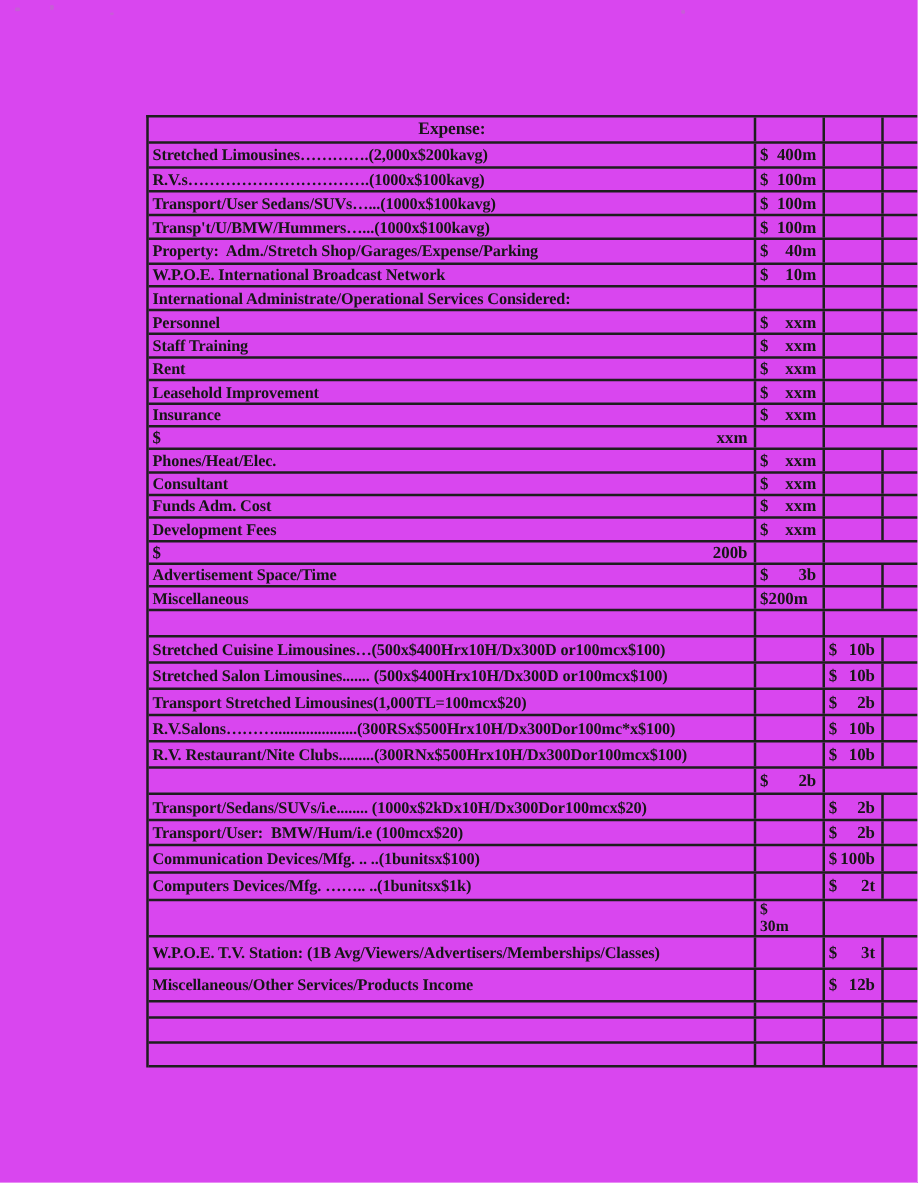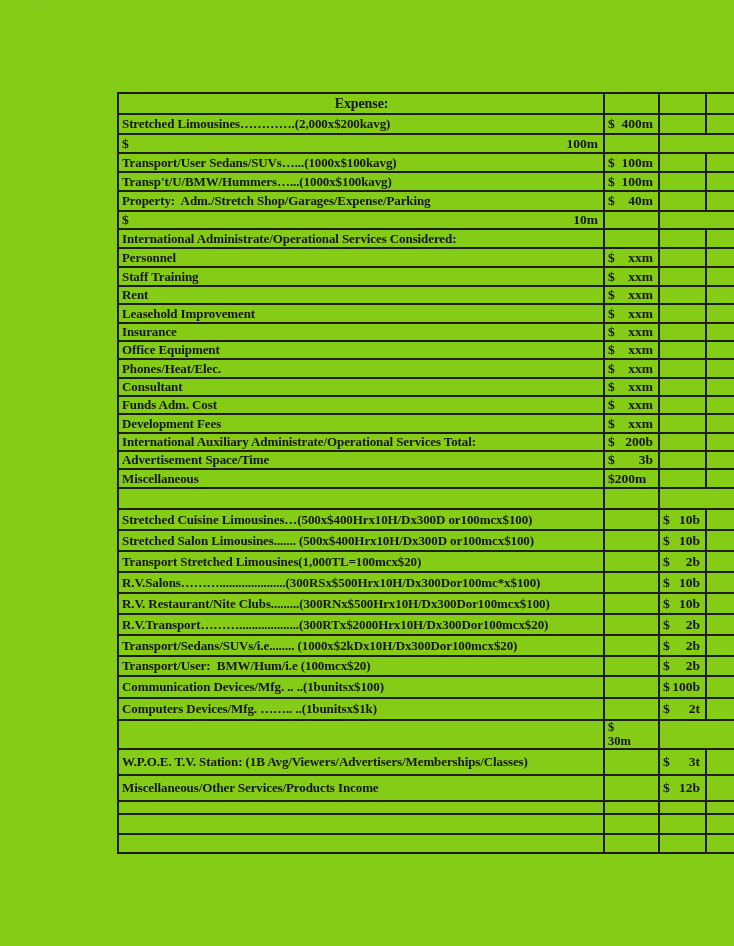--- a/index.html
+++ b/index.html
@@ -1,20 +1,20 @@
 <!DOCTYPE html>
 <html><head>
 <meta charset="utf-8">
 <title>Scanned Expense/Income Table</title>
 <style>
   html,body{margin:0;padding:0;}
   #page{
     position:relative;
     width:734px;height:946px;
-    background:#84cc16;
+    background:#d946ef;
     overflow:hidden;
     font-family:"Liberation Serif","DejaVu Serif",serif;
   }
   #doc-table{
     position:absolute;left:117px;top:92px;width:640px;
     box-sizing:border-box;
     border-top:2px solid #1e1e1e;
     border-left:2px solid #1e1e1e;
   }
   .row{
@@ -66,20 +66,21 @@
       <div class="row" style="height: 20px;">
         <div class="c c1">Stretched Limousines………….(2,000x$200kavg)</div>
         <div class="c c2 money">
           <span>$</span>
           <span>400m</span>
         </div>
         <div class="c c3"></div>
         <div class="c c4"></div>
       </div>
       <div class="row" style="height: 19px;">
+        <div class="c c1">R.V.s…………………………….(1000x$100kavg)</div>
         <div class="c c2 money">
           <span>$</span>
           <span>100m</span>
         </div>
         <div class="c c3"></div>
         <div class="c c4"></div>
       </div>
       <div class="row" style="height: 19px;">
         <div class="c c1">Transport/User Sedans/SUVs…...(1000x$100kavg)</div>
         <div class="c c2 money">
@@ -101,20 +102,21 @@
       <div class="row" style="height: 20px;">
         <div class="c c1">Property:  Adm./Stretch Shop/Garages/Expense/Parking</div>
         <div class="c c2 money">
           <span>$</span>
           <span>40m</span>
         </div>
         <div class="c c3"></div>
         <div class="c c4"></div>
       </div>
       <div class="row" style="height: 18px;">
+        <div class="c c1">W.P.O.E. International Broadcast Network</div>
         <div class="c c2 money">
           <span>$</span>
           <span>10m</span>
         </div>
         <div class="c c3"></div>
         <div class="c c4"></div>
       </div>
       <div class="row" style="height: 19px;">
         <div class="c c1">International Administrate/Operational Services Considered:</div>
         <div class="c c2"></div>
@@ -160,21 +162,20 @@
       <div class="row" style="height: 18px;">
         <div class="c c1">Insurance</div>
         <div class="c c2 money">
           <span>$</span>
           <span>xxm</span>
         </div>
         <div class="c c3"></div>
         <div class="c c4"></div>
       </div>
       <div class="row" style="height: 18px;">
-        <div class="c c1">Office Equipment</div>
         <div class="c c2 money">
           <span>$</span>
           <span>xxm</span>
         </div>
         <div class="c c3"></div>
         <div class="c c4"></div>
       </div>
       <div class="row" style="height: 19px;">
         <div class="c c1">Phones/Heat/Elec.</div>
         <div class="c c2 money">
@@ -205,21 +206,20 @@
       <div class="row" style="height: 19px;">
         <div class="c c1">Development Fees</div>
         <div class="c c2 money">
           <span>$</span>
           <span>xxm</span>
         </div>
         <div class="c c3"></div>
         <div class="c c4"></div>
       </div>
       <div class="row" style="height: 18px;">
-        <div class="c c1">International Auxiliary Administrate/Operational Services Total:</div>
         <div class="c c2 money">
           <span>$</span>
           <span>200b</span>
         </div>
         <div class="c c3"></div>
         <div class="c c4"></div>
       </div>
       <div class="row" style="height: 18px;">
         <div class="c c1">Advertisement Space/Time</div>
         <div class="c c2 money">
@@ -282,21 +282,20 @@
       <div class="row" style="height: 21px;">
         <div class="c c1">R.V. Restaurant/Nite Clubs.........(300RNx$500Hrx10H/Dx300Dor100mcx$100)</div>
         <div class="c c2"></div>
         <div class="c c3 money">
           <span>$</span>
           <span>10b</span>
         </div>
         <div class="c c4"></div>
       </div>
       <div class="row" style="height: 21px;">
-        <div class="c c1">R.V.Transport………...................(300RTx$2000Hrx10H/Dx300Dor100mcx$20)</div>
         <div class="c c2"></div>
         <div class="c c3 money">
           <span>$</span>
           <span>2b</span>
         </div>
         <div class="c c4"></div>
       </div>
       <div class="row" style="height: 21px;">
         <div class="c c1">Transport/Sedans/SUVs/i.e........ (1000x$2kDx10H/Dx300Dor100mcx$20)</div>
         <div class="c c2"></div>

